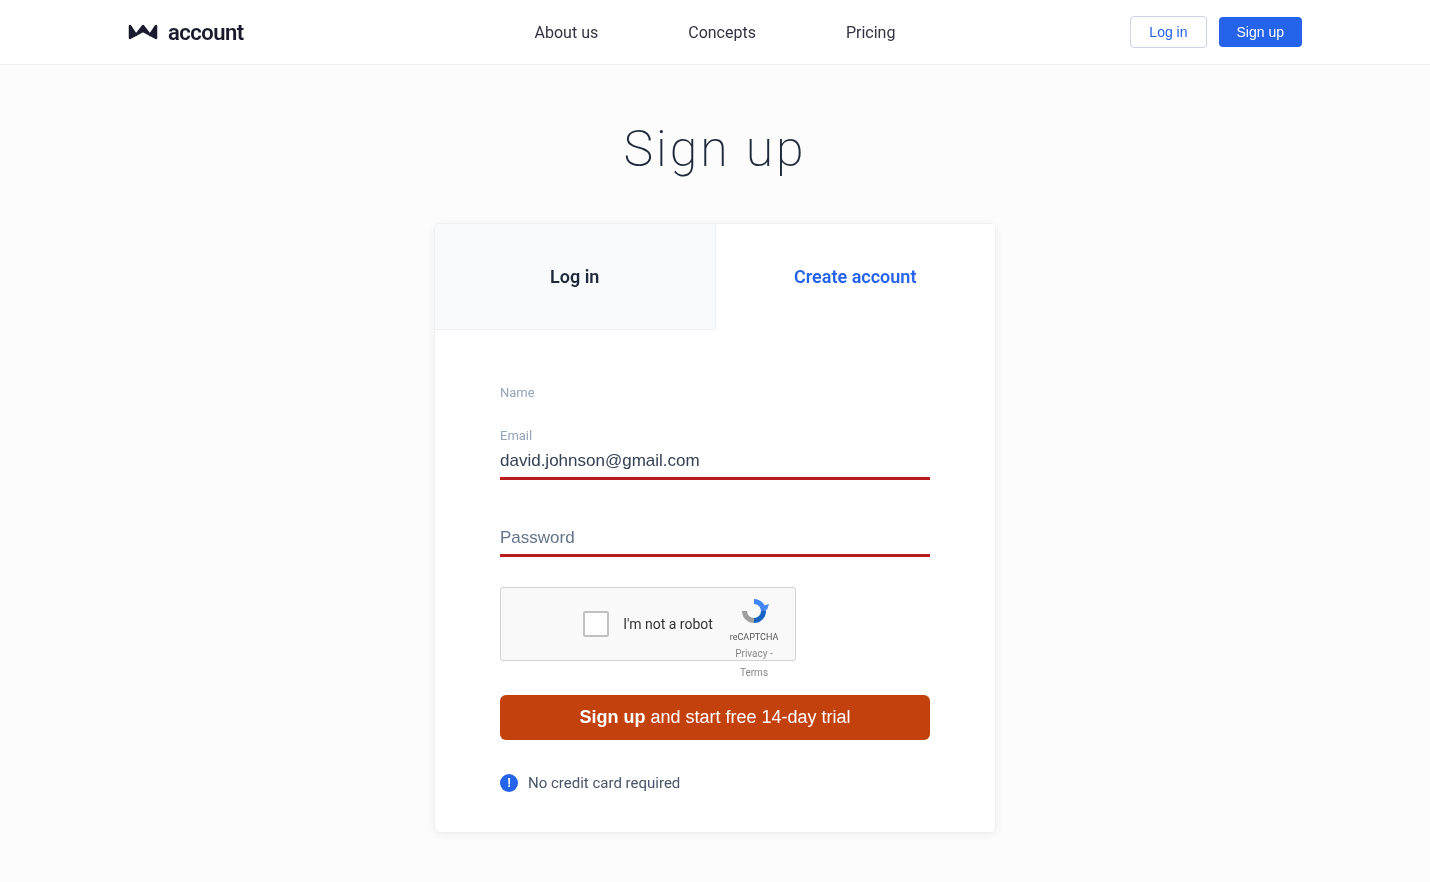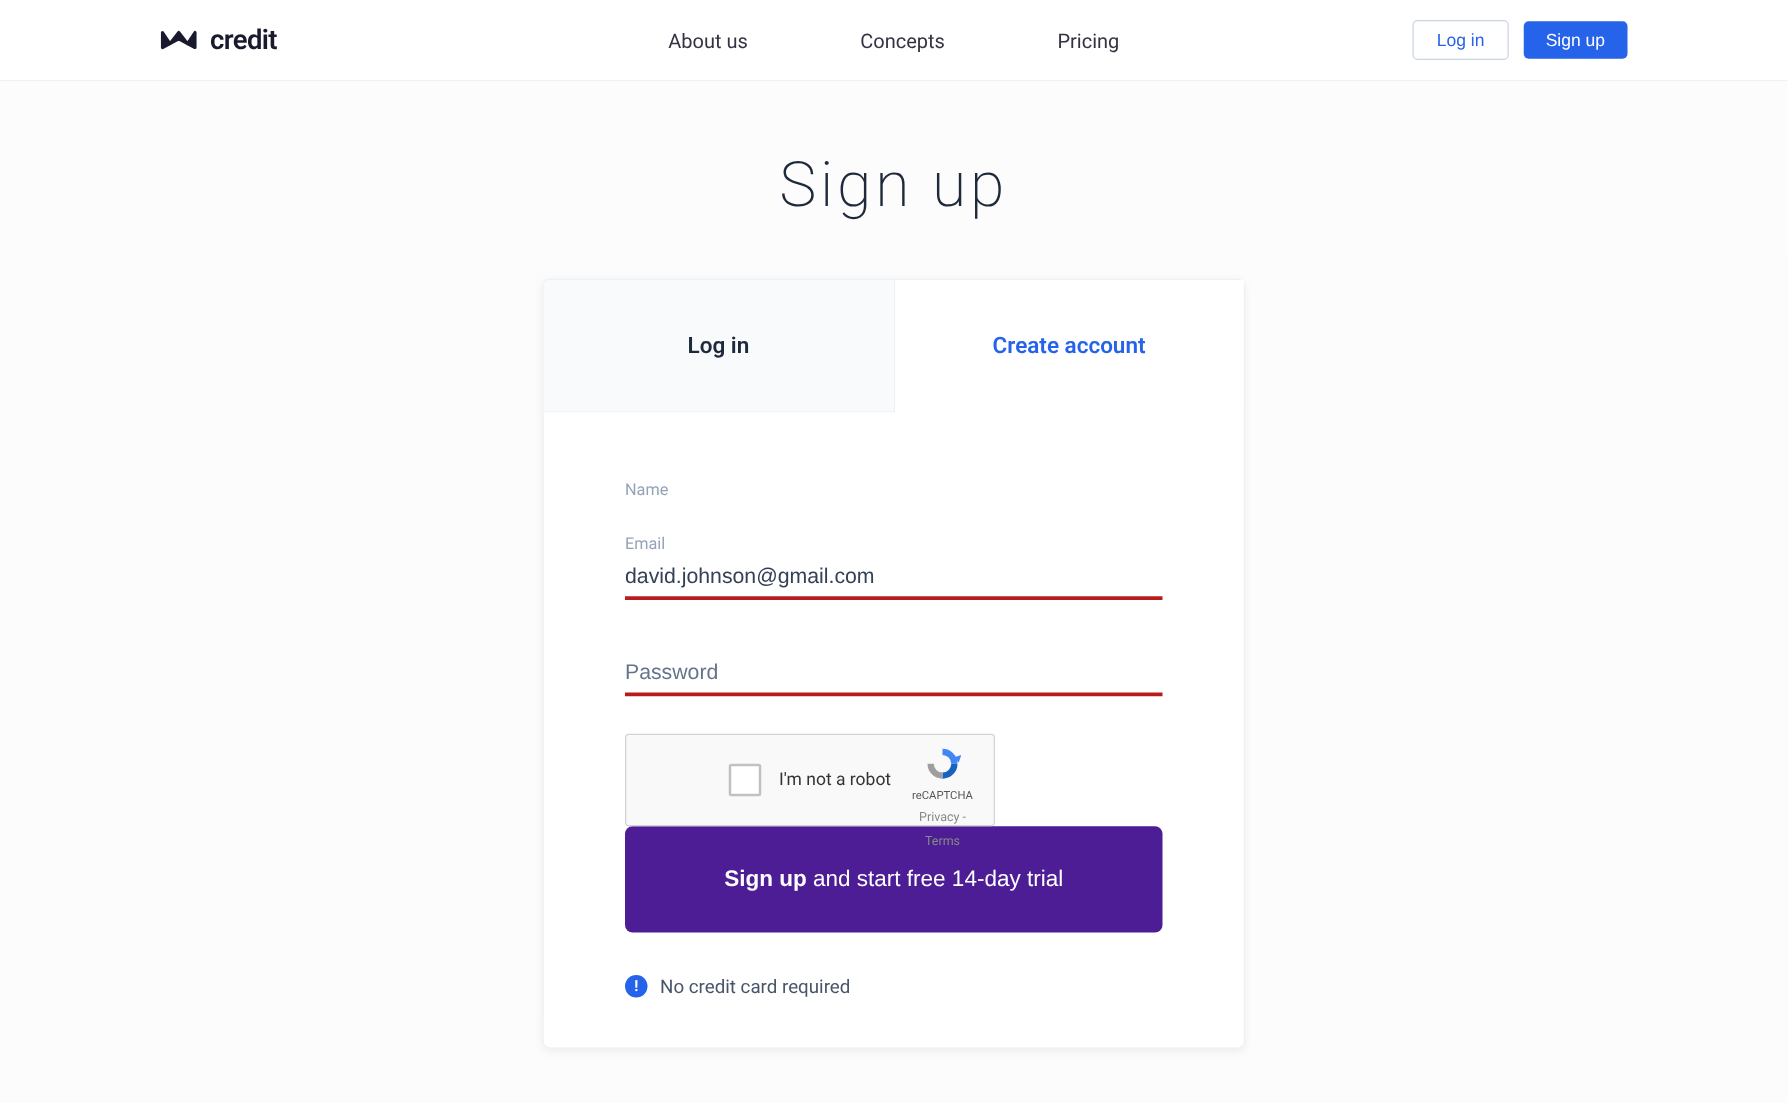--- a/index.html
+++ b/index.html
@@ -190,23 +190,24 @@
     .recaptcha-brand {
       font-size: 9px;
       color: #555;
       display: block;
     }
     .recaptcha-links {
       font-size: 10px;
       color: #888;
     }
     .submit-btn {
+      margin-top: 34px;
       width: 100%;
-      padding: 32px 0;
-      background: #4c1d95;
+      padding: 12px 0;
+      background: #c2410c;
       color: #ffffff;
       border: none;
       border-radius: 6px;
       font-size: 18px;
       cursor: pointer;
     }
     .submit-btn .bold {
       font-weight: 700;
     }
     .note-row {
@@ -233,21 +234,21 @@
     }
   </style>
 </head>
 <body>
 
 <div class="header">
   <div class="logo">
     <svg class="logo-icon" viewBox="0 0 30 22" fill="none" stroke="#1a1a2e" stroke-width="2.5" stroke-linecap="round" stroke-linejoin="round">
       <path d="M2 5 L8 14 L15 5 L22 14 L28 5 L28 17 L15 10 L2 17 Z" fill="#1a1a2e"></path>
     </svg>
-    <span class="logo-text">credit</span>
+    <span class="logo-text">account</span>
   </div>
   <nav class="nav">
     <a class="nav-link">About us</a>
     <a class="nav-link">Concepts</a>
     <a class="nav-link">Pricing</a>
   </nav>
   <div class="header-actions">
     <button class="btn btn-login">Log in</button>
     <button class="btn btn-signup">Sign up</button>
   </div>

